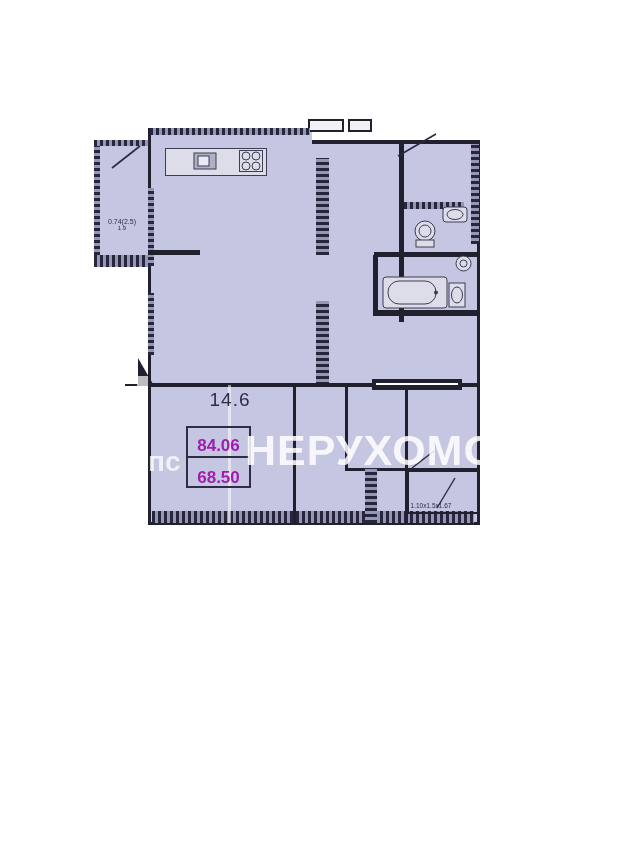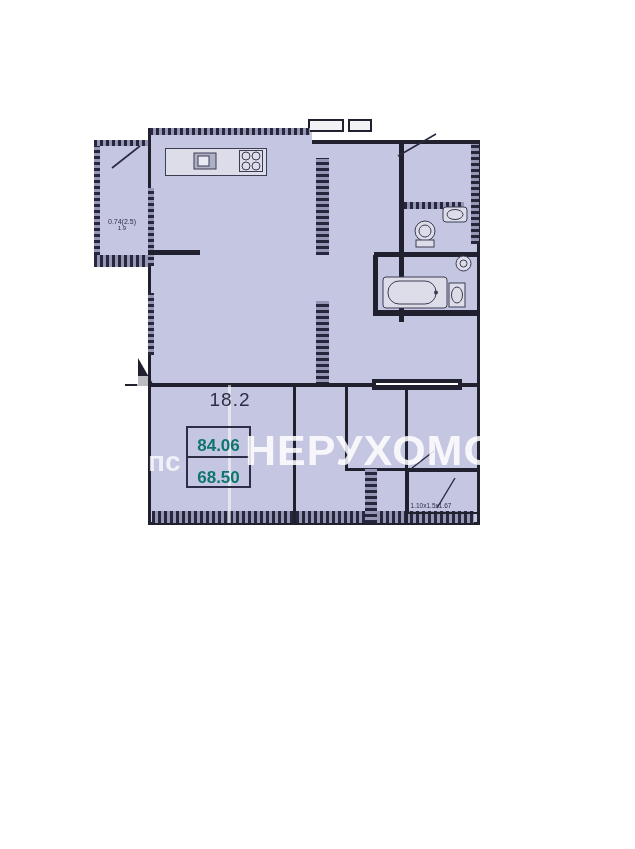--- a/index.html
+++ b/index.html
@@ -23,21 +23,21 @@
   .white{background:#ffffff;}
   .ventbox{background:#f2f2f6;border:2px solid #20202f;}
   .fixture svg{display:block;}
   .lbl{color:#2d2d45;text-align:center;line-height:1.05;}
   .room-label{left:95px;top:272px;width:90px;font-size:19px;letter-spacing:1px;}
   .area-box{
     left:96px;top:308px;width:61px;height:58px;border:2px solid #2d2d45;
     display:flex;flex-direction:column;align-items:stretch;justify-content:center;
   }
   .area-row{flex:1;display:flex;align-items:center;justify-content:center;
-    font-size:17px;font-weight:600;color:#0f766e;margin-top:10px;}
+    font-size:17px;font-weight:600;color:#a21caf;margin-top:10px;}
   .area-row.upper{border-bottom:2px solid #2d2d45;}
   .balcony-lbl{left:5px;top:100px;width:54px;font-size:7px;}
   .balcony-lbl .l2{font-size:6px;}
   .storage-lbl{left:298px;top:385px;width:86px;font-size:6.5px;}
   .wm{pointer-events:none;color:#fff;white-space:nowrap;}
   .wm1{left:158px;top:276px;font-size:30px;letter-spacing:4px;color:rgba(250,250,252,0.80);}
   .wm2{left:155px;top:308px;font-size:43px;font-weight:bold;letter-spacing:1px;color:rgba(255,255,255,0.85);}
   .wm-bar{left:47px;top:258px;width:11px;height:96px;background:rgba(255,255,255,0.70);}
   .wm-frag{left:58px;top:328px;font-size:28px;font-weight:bold;color:rgba(255,255,255,0.75);}
   .artifact{background:rgba(255,255,255,0.55);}
@@ -157,21 +157,21 @@
         <line x1="2" y1="19" x2="24" y2="2" stroke="#2a2a3e" stroke-width="1.4"></line>
       </svg>
   </div>
   <div class="abs fixture" style="left:345px;top:358px;">
     <svg width="22" height="34">
         <line x1="20" y1="2" x2="2" y2="32" stroke="#2a2a3e" stroke-width="1.4"></line>
       </svg>
   </div>
   <div class="abs tri-door" style="left:48px;top:240px;"></div>
 
-  <div class="abs lbl room-label">18.2</div>
+  <div class="abs lbl room-label">14.6</div>
 
   <div class="abs area-box">
     <div class="area-row upper">84.06</div>
     <div class="area-row">68.50</div>
   </div>
 
   <div class="abs lbl balcony-lbl">
     <div>0.74(2.5)</div>
     <div class="l2">1.9</div>
   </div>

